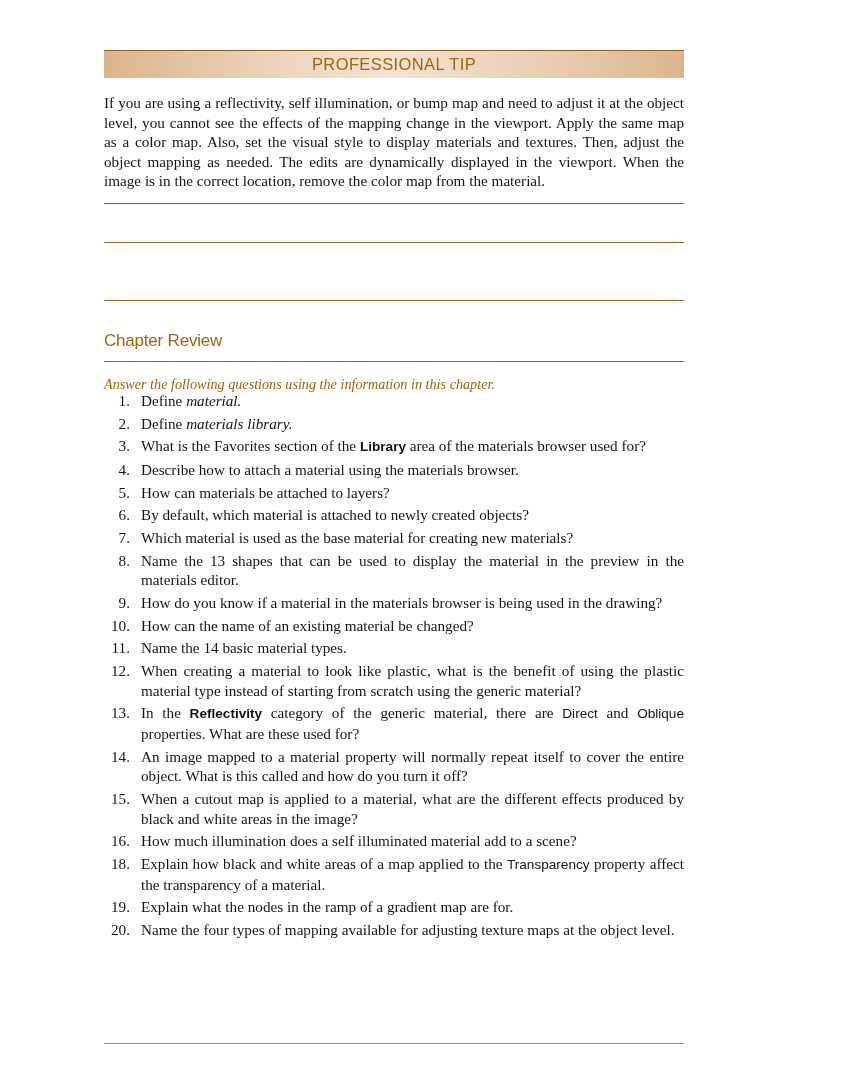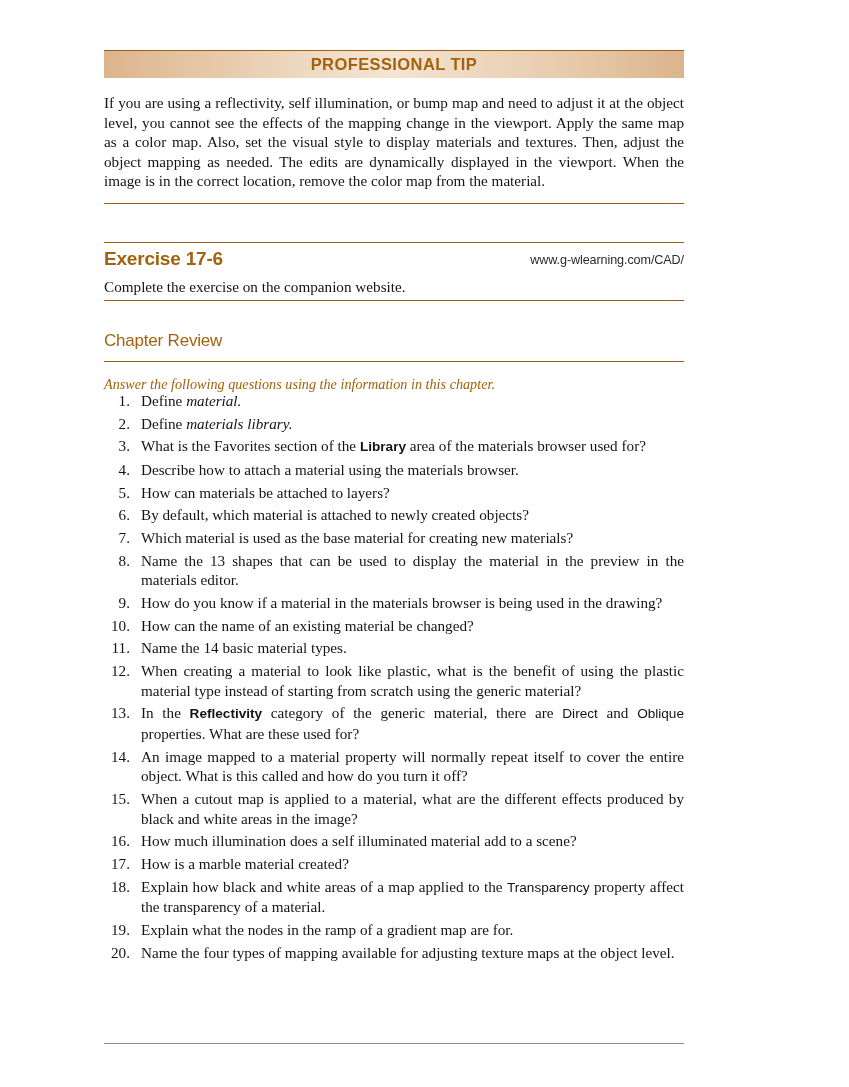--- a/index.html
+++ b/index.html
@@ -43,21 +43,21 @@
         #f4e4d2 50%,
         #efd9c2 62%,
         #e6c9a9 82%,
         #dcb48c 100%);
     display: flex;
     align-items: center;
     justify-content: center;
   }
   .tip-title {
     font-family: "Liberation Sans", sans-serif;
-    font-weight: bold;
+    font-weight: normal;
     font-size: 16.5px;
     letter-spacing: 0.4px;
     color: #a3620f;
   }
 
   .tip-body {
     margin-top: 15px;
     font-size: 15.2px;
     line-height: 19.6px;
     text-align: justify;
@@ -222,27 +222,20 @@
     <div class="tip-bar">
       <span class="tip-title">PROFESSIONAL TIP</span>
     </div>
     <p class="tip-body">If you are using a reflectivity, self illumination, or bump map and need to adjust it at the object level, you cannot see the effects of the mapping change in the viewport. Apply the same map as a color map. Also, set the visual style to display materials and textures. Then, adjust the object mapping as needed. The edits are dynamically displayed in the viewport. When the image is in the correct location, remove the color map from the material.</p>
   </div>
 
   <div class="rule-brown" style="top:203px;"></div>
 
   <div class="rule-brown" style="top:242px;"></div>
 
-  <div class="col ex-block">
-    <div class="ex-row">
-      <span class="ex-title">Exercise 17-6</span>
-      <span class="ex-url">www.g-wlearning.com/CAD/</span>
-    </div>
-    <p class="ex-sub">Complete the exercise on the companion website.</p>
-  </div>
 
   <div class="rule-brown" style="top:300px;"></div>
 
   <div class="col cr-block">
     <div class="cr-title">Chapter Review</div>
   </div>
 
   <div class="rule-brown-thin" style="top:361px;"></div>
 
   <div class="col" style="top:366px;">
@@ -306,24 +299,20 @@
         <span class="q-num">14.</span>
         <span class="q-text"><span>An image mapped to a material property will normally repeat itself to cover the entire object. What is this called and how do you turn it off?</span></span>
       </li>
       <li class="q-item justify">
         <span class="q-num">15.</span>
         <span class="q-text"><span>When a cutout map is applied to a material, what are the different effects produced by black and white areas in the image?</span></span>
       </li>
       <li class="q-item">
         <span class="q-num">16.</span>
         <span class="q-text"><span>How much illumination does a self illuminated material add to a scene?</span></span>
-      </li>
-      <li class="q-item">
-        <span class="q-num">17.</span>
-        <span class="q-text"><span>How is a marble material created?</span></span>
       </li>
       <li class="q-item justify">
         <span class="q-num">18.</span>
         <span class="q-text"><span>Explain how black and white areas of a map applied to the </span><span class="s-sans">Transparency</span><span> property affect the transparency of a material.</span></span>
       </li>
       <li class="q-item">
         <span class="q-num">19.</span>
         <span class="q-text"><span>Explain what the nodes in the ramp of a gradient map are for.</span></span>
       </li>
       <li class="q-item justify">

